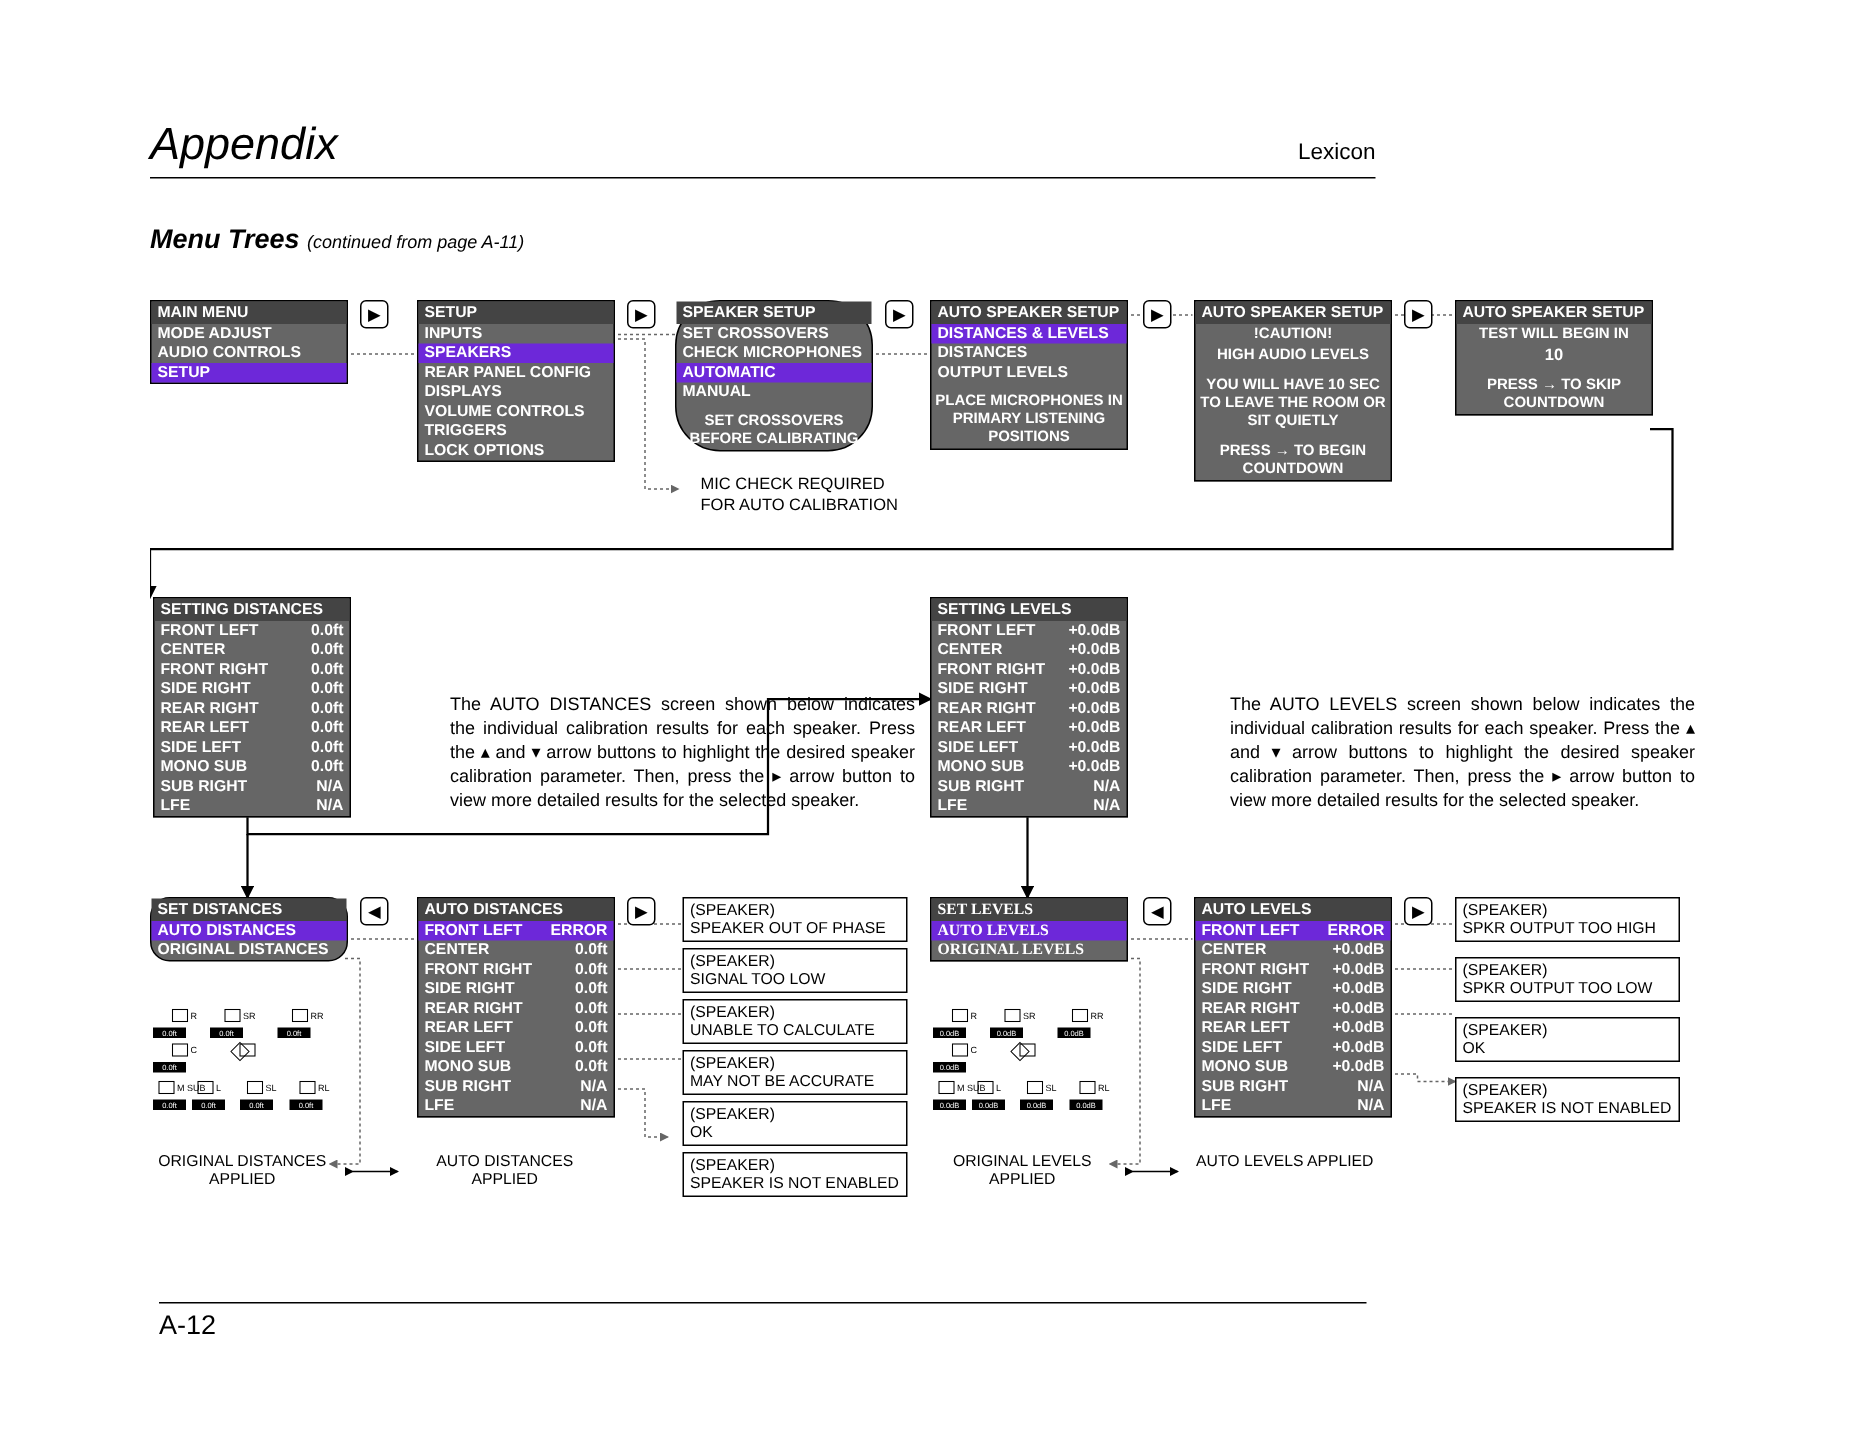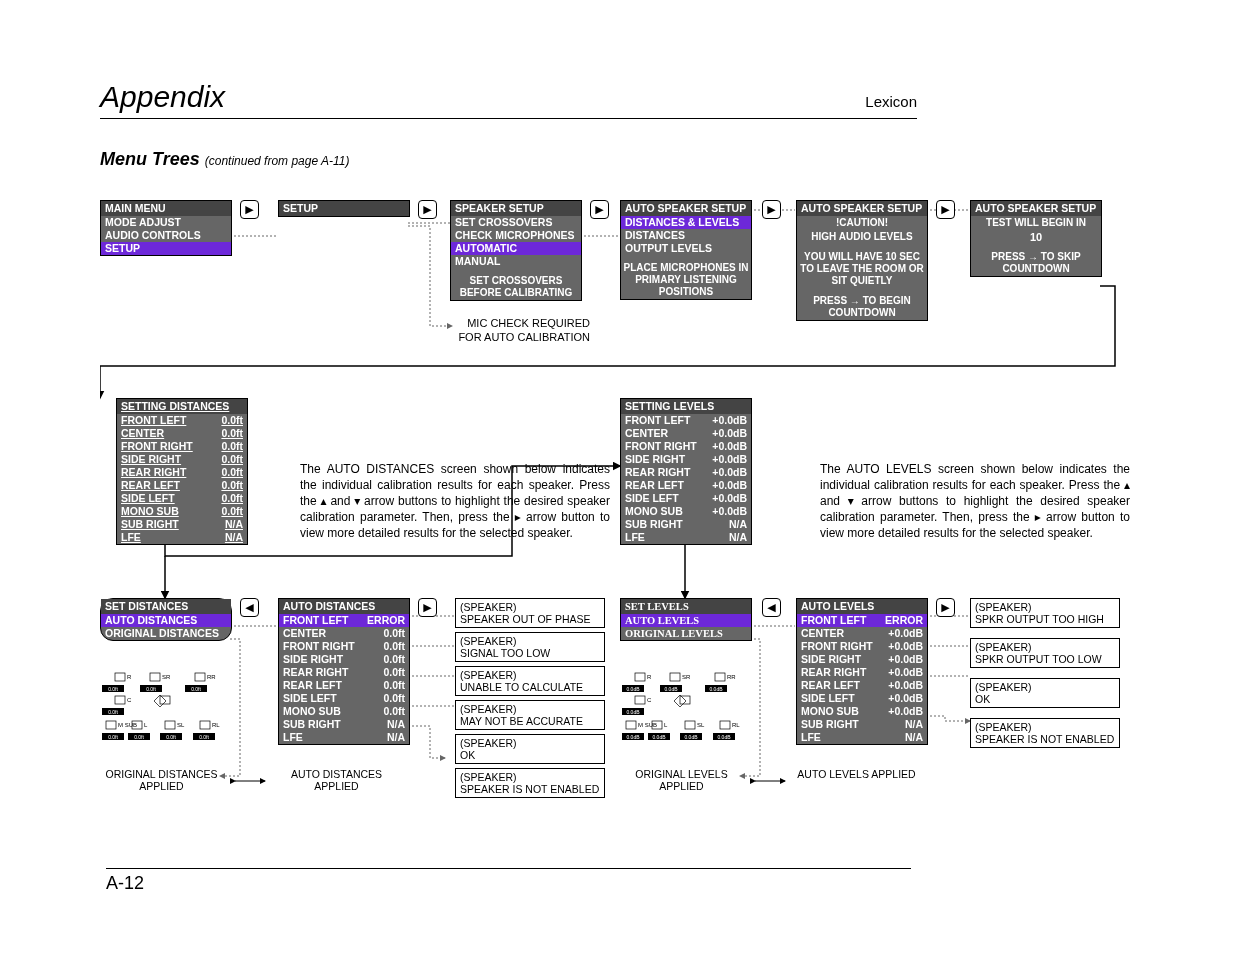--- a/index.html
+++ b/index.html
@@ -11,21 +11,21 @@
   .sub .cont{font-style:italic;font-weight:normal;font-size:12px;}
   .ftr{position:absolute;bottom:60px;left:106px;right:106px;border-top:1.5px solid #000;padding-top:4px;font-size:18px;}
   .canvas{position:relative;width:100%;height:700px;margin-top:16px;}
 
   .menu{position:absolute;background:#666;color:#fff;font-family:"Arial Narrow",Arial,sans-serif;font-weight:bold;font-size:10.5px;line-height:13px;border:1px solid #000;width:130px;}
   .menu-header{background:#444;color:#fff;padding:1px 4px;}
   .menu-row{display:flex;justify-content:space-between;padding:0 4px;}
   .menu-row.sel{background:#6d28d9;}
   .menu-msg{text-align:center;padding:1px 2px;font-size:10px;line-height:12px;}
 
-  .note{position:absolute;font-size:11px;line-height:14px;text-align:right;width:140px;}
+  .note{position:absolute;font-size:11px;line-height:14px;text-align:left;width:140px;margin-left:17px;}
   .body-txt{position:absolute;font-size:12px;line-height:16px;text-align:justify;width:310px;margin-left:30px;}
 
   .box{position:absolute;border:1px solid #000;font-size:10.5px;line-height:12px;text-align:center;width:140px;padding:2px 4px;font-family:"Arial Narrow",Arial,sans-serif;}
 
   .arrow{position:absolute;width:17px;height:17px;border:1.5px solid #000;border-radius:4px;display:flex;align-items:center;justify-content:center;font-size:11px;background:#fff;}
 
   .mini{position:absolute;font-size:7px;color:#000;font-family:"Arial Narrow",Arial,sans-serif;width:130px;height:70px;}
   .mini svg{position:absolute;top:0;left:0;}
 </style>
 </head>
@@ -96,24 +96,33 @@
       <div id="c1-items">
           <div class="menu-row">MODE ADJUST</div>
           <div class="menu-row">AUDIO CONTROLS</div>
           <div class="menu-row sel">SETUP</div>
         </div>
     </div>
     <div class="arrow" style="left:140px;top:14px;">▶</div>
 
     <div class="menu" style="left:178px;top:14px;">
       <div class="menu-header">SETUP</div>
+      <div id="c2-items">
+          <div class="menu-row">INPUTS</div>
+          <div class="menu-row sel">SPEAKERS</div>
+          <div class="menu-row">REAR PANEL CONFIG</div>
+          <div class="menu-row">DISPLAYS</div>
+          <div class="menu-row">VOLUME CONTROLS</div>
+          <div class="menu-row">TRIGGERS</div>
+          <div class="menu-row">LOCK OPTIONS</div>
+        </div>
     </div>
     <div class="arrow" style="left:318px;top:14px;">▶</div>
 
-    <div class="menu" style="left:350px;top:14px;">
+    <div class="menu" style="left:350px;top:14px;border-radius:30px;">
       <div class="menu-header">SPEAKER SETUP</div>
       <div id="c3-items">
           <div class="menu-row">SET CROSSOVERS</div>
           <div class="menu-row">CHECK MICROPHONES</div>
           <div class="menu-row sel">AUTOMATIC</div>
           <div class="menu-row">MANUAL</div>
         </div>
       <div style="height:6px"></div>
       <div class="menu-msg">SET CROSSOVERS BEFORE CALIBRATING</div>
     </div>
@@ -145,21 +154,21 @@
     <div class="menu" style="left:870px;top:14px;">
       <div class="menu-header">AUTO SPEAKER SETUP</div>
       <div class="menu-msg">TEST WILL BEGIN IN</div>
       <div class="menu-msg" style="font-size:11px;font-weight:bold;">10</div>
       <div style="height:6px"></div>
       <div class="menu-msg">PRESS → TO SKIP COUNTDOWN</div>
     </div>
 
     <div class="note" style="left:350px;top:130px;">MIC CHECK REQUIRED FOR AUTO CALIBRATION</div>
 
-    <div class="menu" style="left:16px;top:212px;text-decoration:underline;">
+    <div class="menu" style="left:2px;top:212px;">
       <div class="menu-header">SETTING DISTANCES</div>
       <div id="sd-rows">
           <div class="menu-row">
             <span>FRONT LEFT</span>
             <span>0.0ft</span>
           </div>
           <div class="menu-row">
             <span>CENTER</span>
             <span>0.0ft</span>
           </div>

